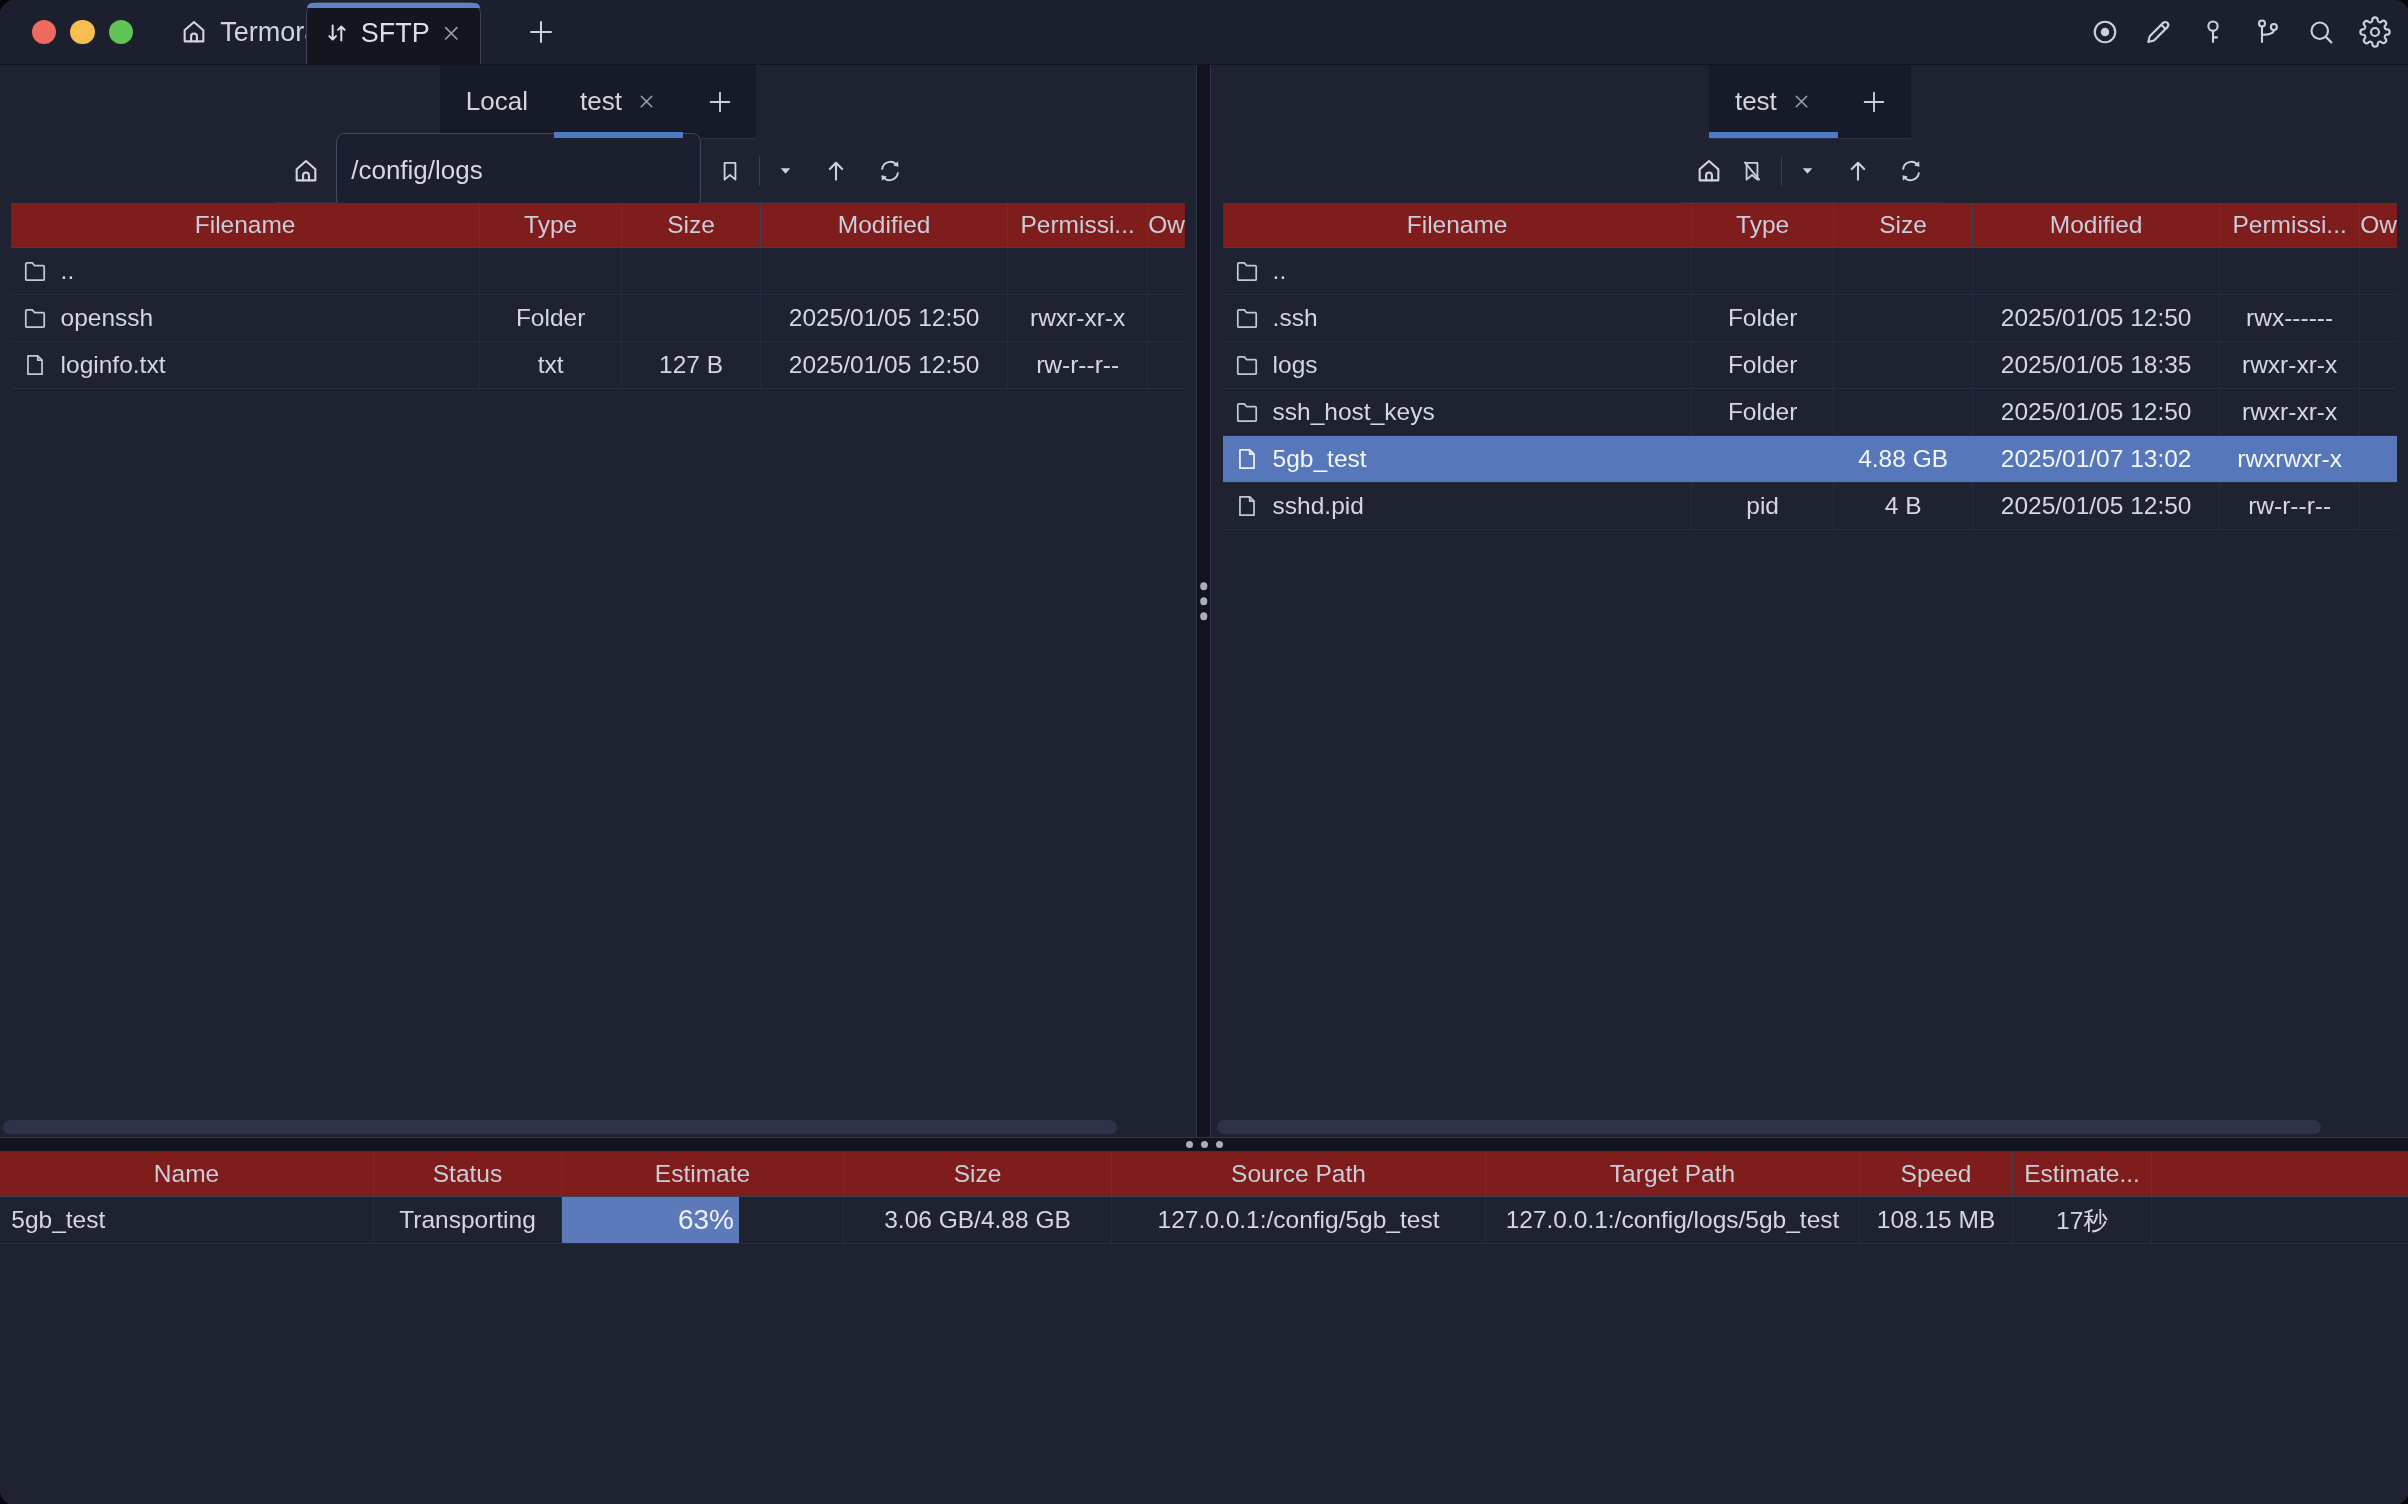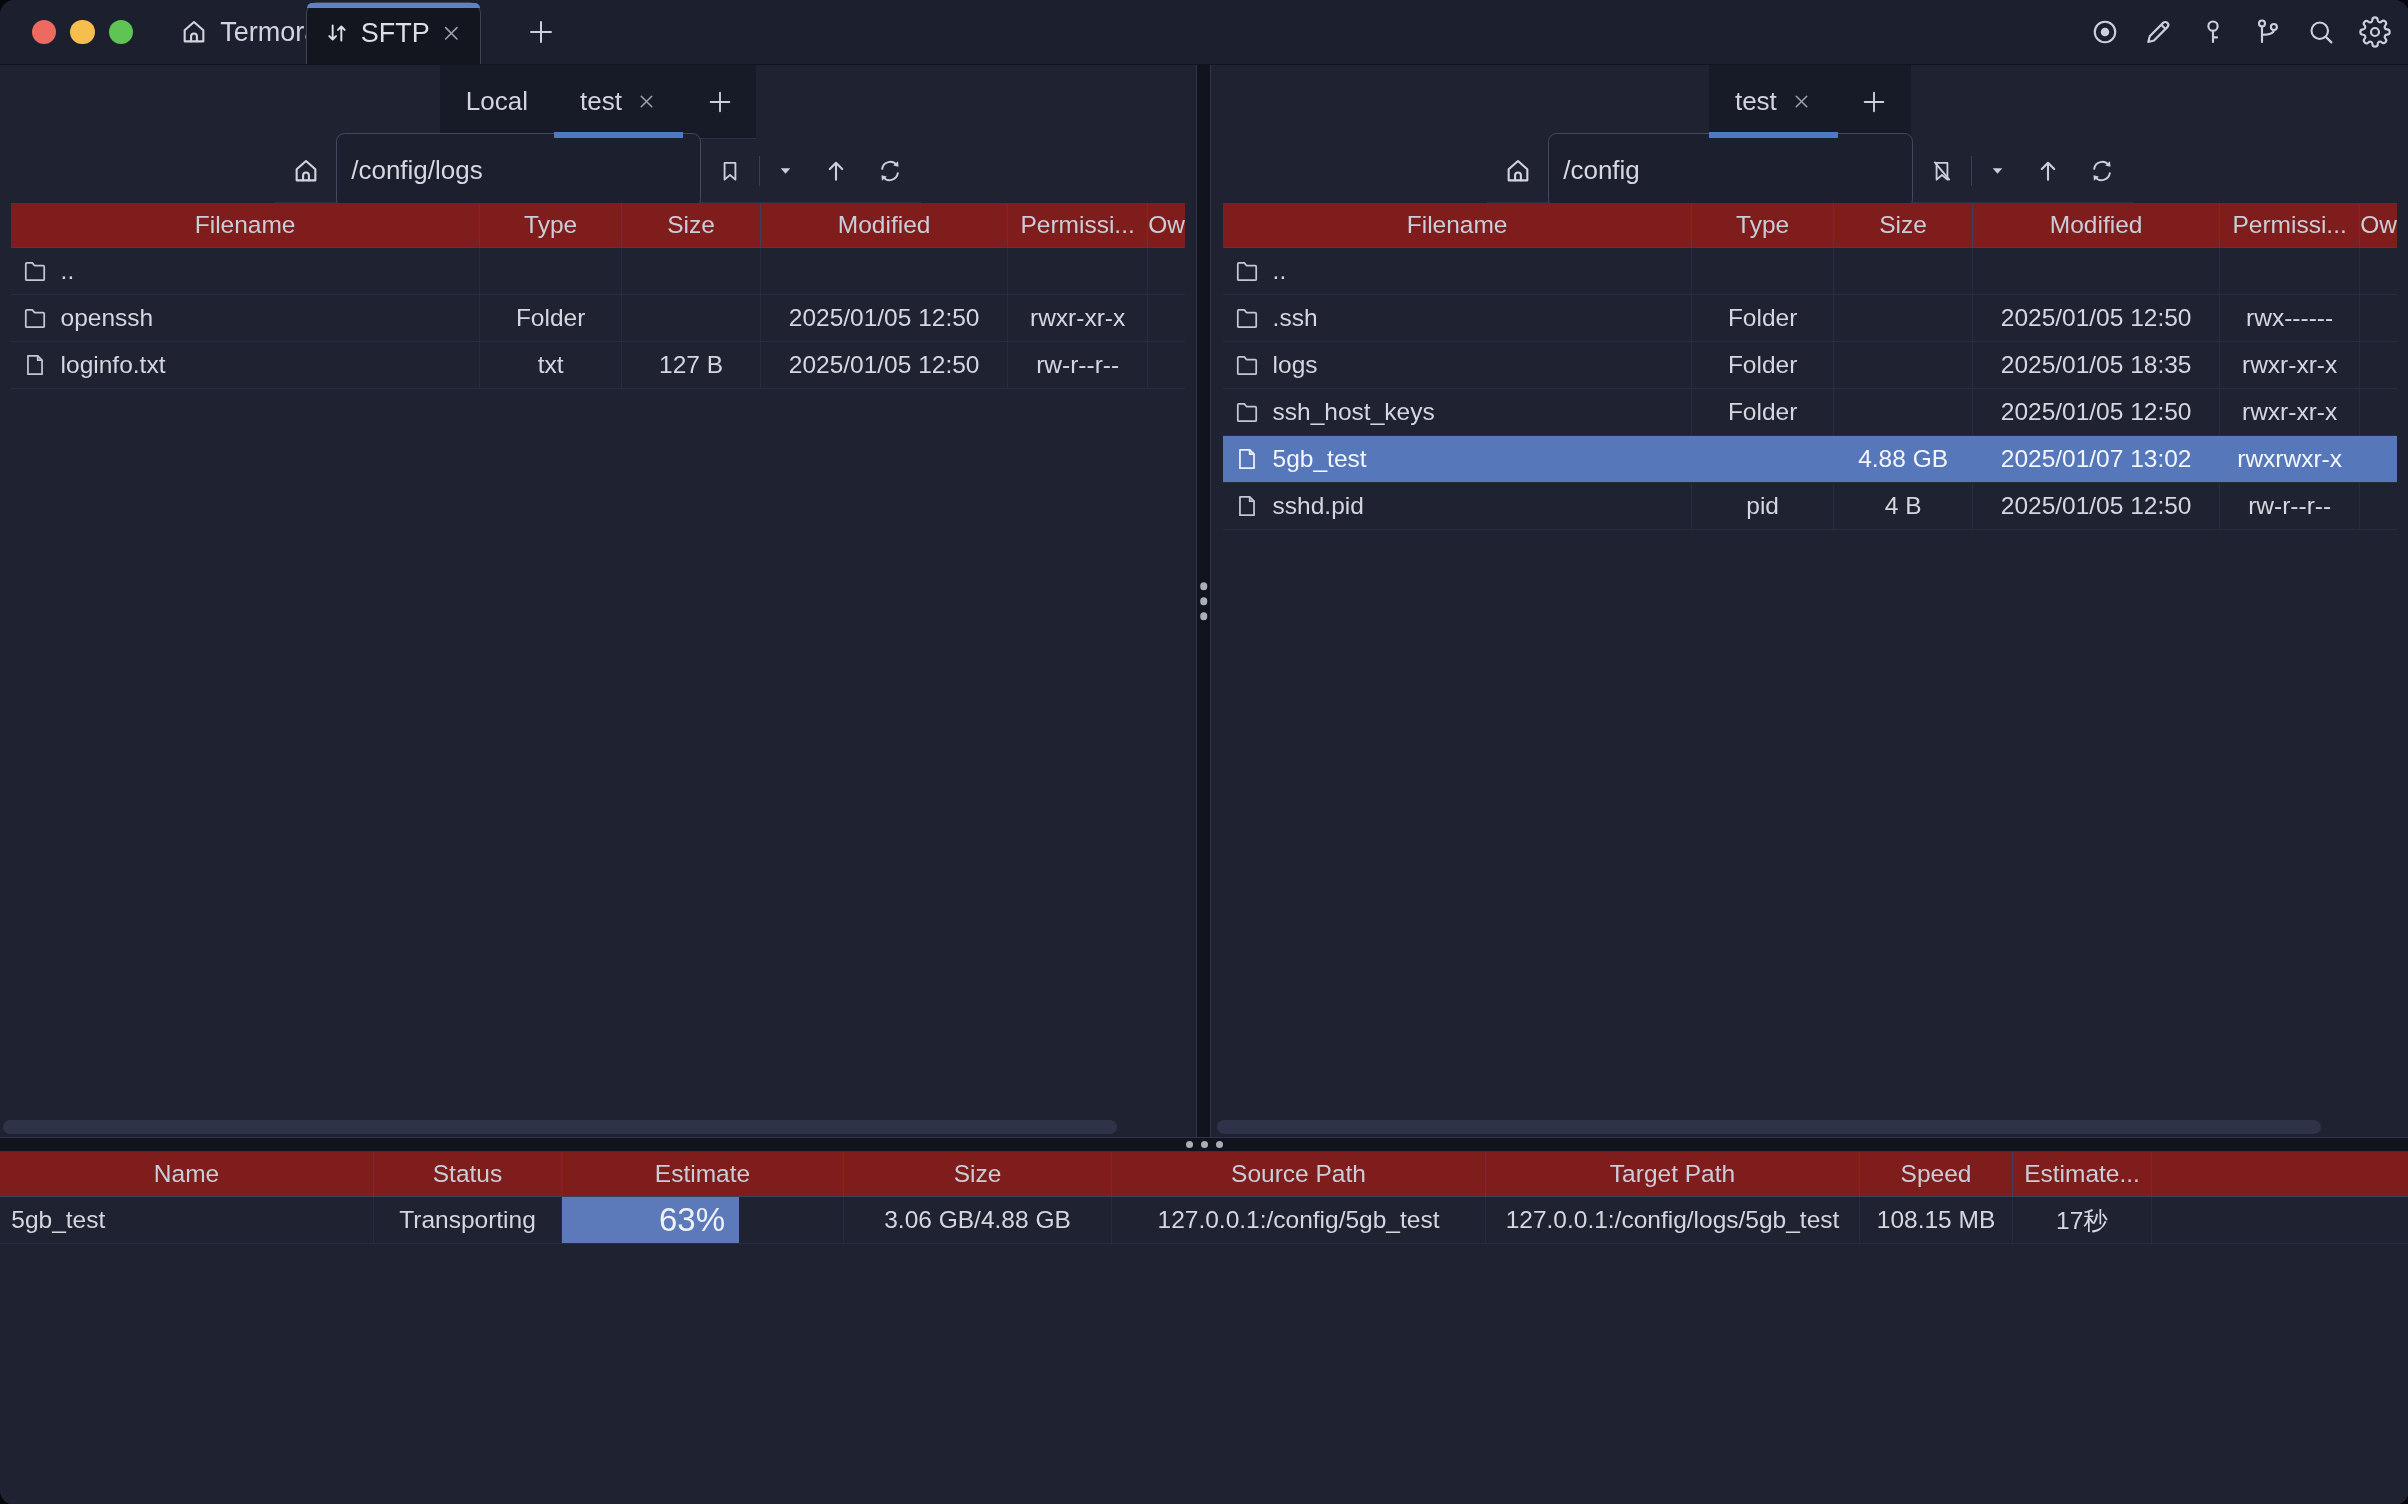--- a/index.html
+++ b/index.html
@@ -70,21 +70,21 @@
   .hsplit{height:15px;background:#12141d;border-top:0.9px solid #30344a;border-bottom:0.9px solid #30344a;
     display:flex;align-items:center;justify-content:center;box-sizing:border-box;}
 
   
   .transfer{--tcols:374px 188px 282px 268px 374px 374px 153px 139px 1fr;}
   .transfer .thead{grid-template-columns:var(--tcols);border-bottom:0.9px solid #3c4157;}
   .transfer .tr{grid-template-columns:var(--tcols);}
   .transfer .td.tname{justify-content:flex-start;padding-left:11.3px;}
   .td.progress{padding:0;justify-content:flex-start;}
   .progress-fill{height:100%;background:#5c7aba;display:flex;align-items:center;justify-content:flex-end;
-    padding-right:14px;box-sizing:border-box;color:#eef1f7;font-size:33px;}
+    padding-right:5px;box-sizing:border-box;color:#eef1f7;font-size:28px;}
   .bottom-fill{height:264px;background:#1f2230;}
 </style>
 </head>
 <body>
 
 <div class="window">
 
   <div class="titlebar">
     <div class="traffic">
       <span class="light red"></span>
@@ -310,21 +310,20 @@
         </div>
       </div>
 
       <div class="pathbar">
         <span class="path-home">
           <svg width="28" height="28" viewBox="0 0 24 24" fill="none" stroke="currentColor" stroke-width="1.8" stroke-linejoin="round" stroke-linecap="round">
               <path d="M4 10.5 12 3.5l8 7V20H4z"></path>
               <path d="M9.5 20v-4.2a2.5 2.5 0 0 1 5 0V20"></path>
             </svg>
         </span>
-        <input class="path-input" value="/config" style="">
         <span class="path-btn">
           <svg width="26" height="26" viewBox="0 0 24 24" fill="none" stroke="currentColor" stroke-width="1.7" stroke-linejoin="round">
               <path d="M7 4.5h10V20l-5-4.3L7 20z"></path>
               <path d="M5 3.5 19 20.5"></path>
             </svg>
         </span>
         <span class="btn-divider"></span>
         <span class="path-btn">
           <svg width="19" height="19" viewBox="0 0 24 24">
               <polygon points="6,9 18,9 12,16" fill="currentColor"></polygon>

